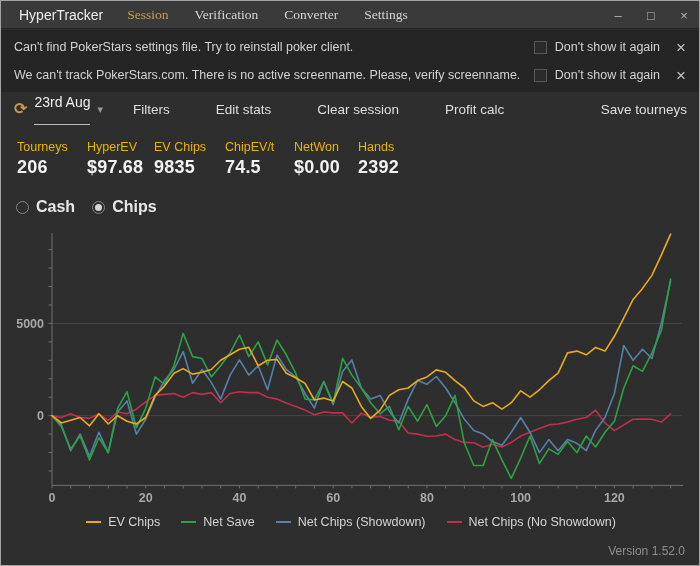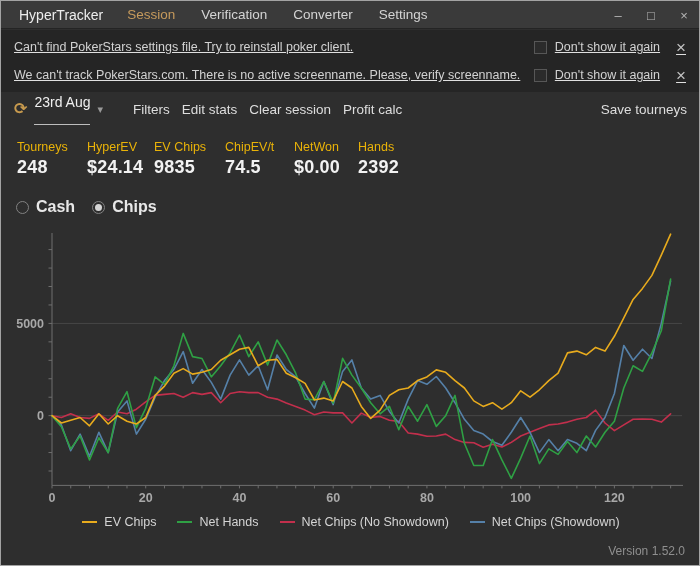--- a/index.html
+++ b/index.html
@@ -10,41 +10,41 @@
     color:#e0e0e0; overflow:hidden; border:1px solid #a3a3a3;
   }
   
   .titlebar {
     position:absolute; top:0; left:0; width:700px; height:28px;
     background:#3a3a3a; display:flex; align-items:center;
     border-bottom:1px solid #242424;
   }
   .app-title { margin-left:18px; font-size:14px; color:#ededed; }
   .menu { display:flex; margin-left:24px; gap:26px; }
-  .menu-item { font-size:13.5px; color:#d4d4d4; cursor:default; }
+  .menu-item { font-size:13.5px; color:#d4d4d4; cursor:default;font-family:Liberation Serif, serif; }
   .menu-item.active { color:#c69a5c; }
   .win-controls { position:absolute; right:10px; top:0; height:28px; display:flex; align-items:center; gap:19px; }
   .win-btn { font-size:13px; color:#b5b5b5; width:14px; text-align:center; }
   
   .notifications {
     position:absolute; top:29px; left:0; width:700px; height:62px;
     background:#252525; padding-top:3px;
   }
-  .notif-row { height:28px; display:flex; align-items:center; padding:0 13px;text-decoration:underline; }
+  .notif-row { height:28px; display:flex; align-items:center; padding:0 13px; }
   .notif-msg { font-size:12.5px; color:#d2d2d2; flex:1; }
   .checkbox { width:13px; height:13px; border:1px solid #575757; background:#2b2b2b; flex:none; }
   .cb-label { font-size:12.5px; color:#d2d2d2; margin:0 16px 0 8px; white-space:nowrap; }
   .notif-close { font-size:17px; line-height:1; color:#c2c2c2; margin-right:2px; }
   
   .toolbar { position:absolute; top:93px; left:0; width:700px; height:30px; display:flex; align-items:center; }
   .refresh { margin-left:13px; color:#c79a4e; font-size:16px; font-weight:bold; line-height:1; }
   .date-picker { margin-left:7px; display:flex; align-items:center; }
   .date-text { font-size:14px; color:#efefef; border-bottom:1px solid #bdbdbd; padding-bottom:14px; }
   .caret { font-size:11px; color:#9a9a9a; margin-left:7px; }
-  .tb-buttons { display:flex; margin-left:30px; gap:12px; }
+  .tb-buttons { display:flex; margin-left:30px; gap:46px; }
   .tb-btn { font-size:13.5px; color:#dedede; }
   .save-btn { position:absolute; right:14px; font-size:13.5px; color:#dedede; }
   
   .stats { position:absolute; top:139px; left:16px; display:flex; }
   .stat { display:flex; flex-direction:column; }
   .stat-label { font-size:12.5px; color:#eab308; }
   .stat-value { font-size:18px; font-weight:bold; color:#f2f2f2; margin-top:3px; letter-spacing:.2px; }
   .stat:nth-child(1){width:70px} .stat:nth-child(2){width:67px} .stat:nth-child(3){width:71px}
   .stat:nth-child(4){width:69px} .stat:nth-child(5){width:64px} .stat:nth-child(6){width:60px}
   
@@ -111,25 +111,25 @@
       <span class="tb-btn">Edit stats</span>
       <span class="tb-btn">Clear session</span>
       <span class="tb-btn">Profit calc</span>
     </span>
     <span class="save-btn">Save tourneys</span>
   </div>
 
   <div class="stats">
     <div class="stat">
       <span class="stat-label">Tourneys</span>
-      <span class="stat-value">248</span>
+      <span class="stat-value">206</span>
     </div>
     <div class="stat">
       <span class="stat-label">HyperEV</span>
-      <span class="stat-value">$24.14</span>
+      <span class="stat-value">$97.68</span>
     </div>
     <div class="stat">
       <span class="stat-label">EV Chips</span>
       <span class="stat-value">9835</span>
     </div>
     <div class="stat">
       <span class="stat-label">ChipEV/t</span>
       <span class="stat-value">74.5</span>
     </div>
     <div class="stat">
@@ -222,26 +222,26 @@
       </svg>
   </div>
 
   <div class="legend">
     <span class="legend-item">
       <span class="legend-swatch" style="background: rgb(232, 171, 29);"></span>
       <span class="legend-label">EV Chips</span>
     </span>
     <span class="legend-item">
       <span class="legend-swatch" style="background: rgb(47, 160, 68);"></span>
-      <span class="legend-label">Net Hands</span>
+      <span class="legend-label">Net Save</span>
+    </span>
+    <span class="legend-item">
+      <span class="legend-swatch" style="background: rgb(85, 128, 168);"></span>
+      <span class="legend-label">Net Chips (Showdown)</span>
     </span>
     <span class="legend-item">
       <span class="legend-swatch" style="background: rgb(194, 47, 76);"></span>
       <span class="legend-label">Net Chips (No Showdown)</span>
     </span>
-    <span class="legend-item">
-      <span class="legend-swatch" style="background: rgb(85, 128, 168);"></span>
-      <span class="legend-label">Net Chips (Showdown)</span>
-    </span>
   </div>
 
   <div class="version">Version 1.52.0</div>
 </div>
 
 </body></html>

